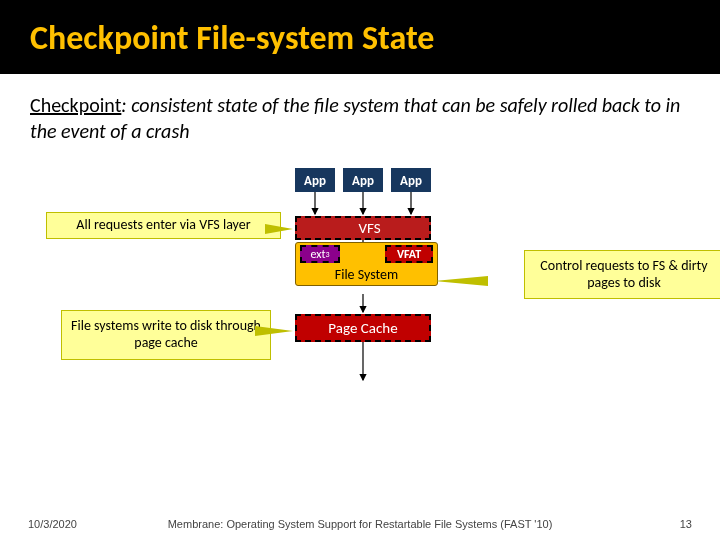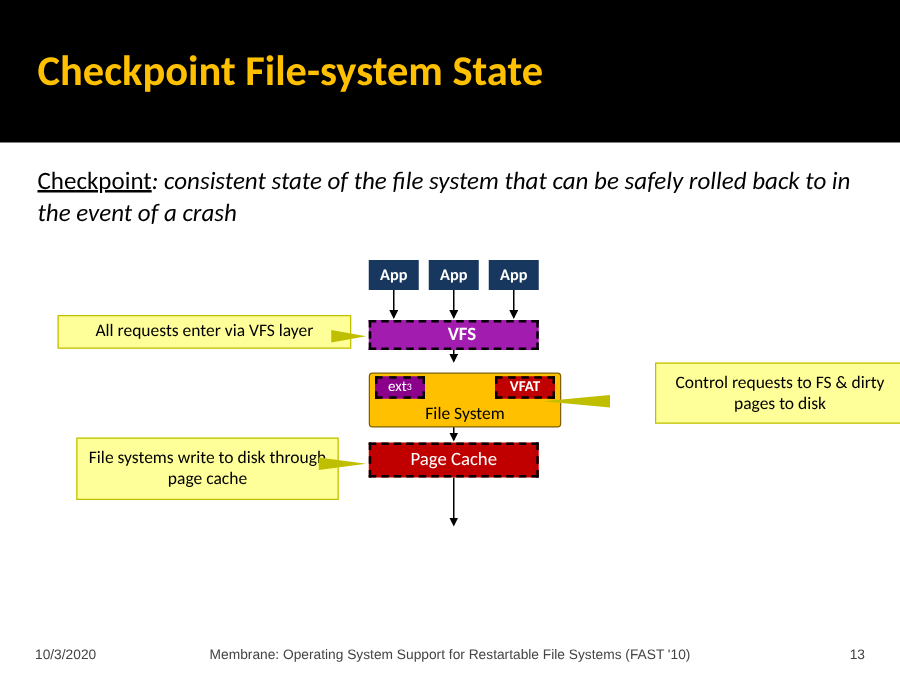--- a/index.html
+++ b/index.html
@@ -1,35 +1,35 @@
 <!DOCTYPE html>
 <html><head>
 <meta charset="utf-8">
 <style>
 * { margin: 0; padding: 0; box-sizing: border-box; }
 body { width: 720px; height: 540px; background: #fff; font-family: "Calibri", "Segoe UI", sans-serif; position: relative; overflow: hidden; }
 
-.title-bar { background: #000; height: 114px; display: flex; align-items: center; padding-left: 30px; }
+.title-bar { background: #000; height: 74px; display: flex; align-items: center; padding-left: 30px; }
 .title-bar h1 { color: #FFC000; font-size: 34px; font-weight: 600; }
 
 .definition { padding: 18px 30px 10px 30px; font-size: 20px; font-style: italic; line-height: 1.3; color: #000; }
 .definition .term { font-weight: 400; text-decoration: underline; font-style: normal; }
 
 .diagram { position: relative; width: 720px; height: 340px; }
 
 .box { position: absolute; text-align: center; display: flex; align-items: center; justify-content: center; font-size: 15px; }
 
 .app { background: #17375E; color: #fff; width: 40px; height: 24px; top: 14px; font-size: 13px; font-weight: 600; }
 .app1 { left: 295px; }
 .app2 { left: 343px; }
 .app3 { left: 391px; }
 
-.vfs { background: #a21caf; color: #fff; width: 136px; height: 24px; top: 62px; left: 295px; border: 2px dashed #000; font-weight: 700; padding-left: 13px; }
+.vfs { background: #b91c1c; color: #fff; width: 136px; height: 24px; top: 62px; left: 295px; border: 2px dashed #000; font-weight: 400; padding-left: 13px; }
 
-.fs-container { position: absolute; top: 104px; left: 295px; width: 154px; height: 44px; background: #FFC000; border: 1px solid #7F6000; border-radius: 3px; }
+.fs-container { position: absolute; top: 88px; left: 295px; width: 143px; height: 44px; background: #FFC000; border: 1px solid #7F6000; border-radius: 3px; }
 .ext3 { position: absolute; top: 2px; left: 4px; width: 40px; height: 18px; background: #8B008B; color: #fff; font-size: 12px; display: flex; align-items: center; justify-content: center; border: 2px dashed #000; }
 .ext3 sub { font-size: 8px; }
 .vfat { position: absolute; top: 2px; right: 4px; width: 48px; height: 18px; background: #C00000; color: #fff; font-size: 12px; display: flex; align-items: center; justify-content: center; border: 2px dashed #000; font-weight: bold; }
 .fs-label { position: absolute; bottom: 2px; width: 100%; text-align: center; font-size: 14px; color: #000; margin-top: 28px; }
 
 .pagecache { background: #C00000; color: #fff; width: 136px; height: 28px; top: 160px; left: 295px; border: 2px dashed #000; font-weight: 400; font-size: 15px; }
 
 .disk { background: #fff; color: #000; width: 84px; height: 28px; top: 228px; left: 321px; border: 1px solid #A6A6A6; border-radius: 3px; font-size: 15px; }
 
 .callout { position: absolute; background: #FFFF99; border: 1px solid #BFBF00; padding: 4px 8px; font-size: 14px; text-align: center; line-height: 1.2; margin-left: 16px; }

